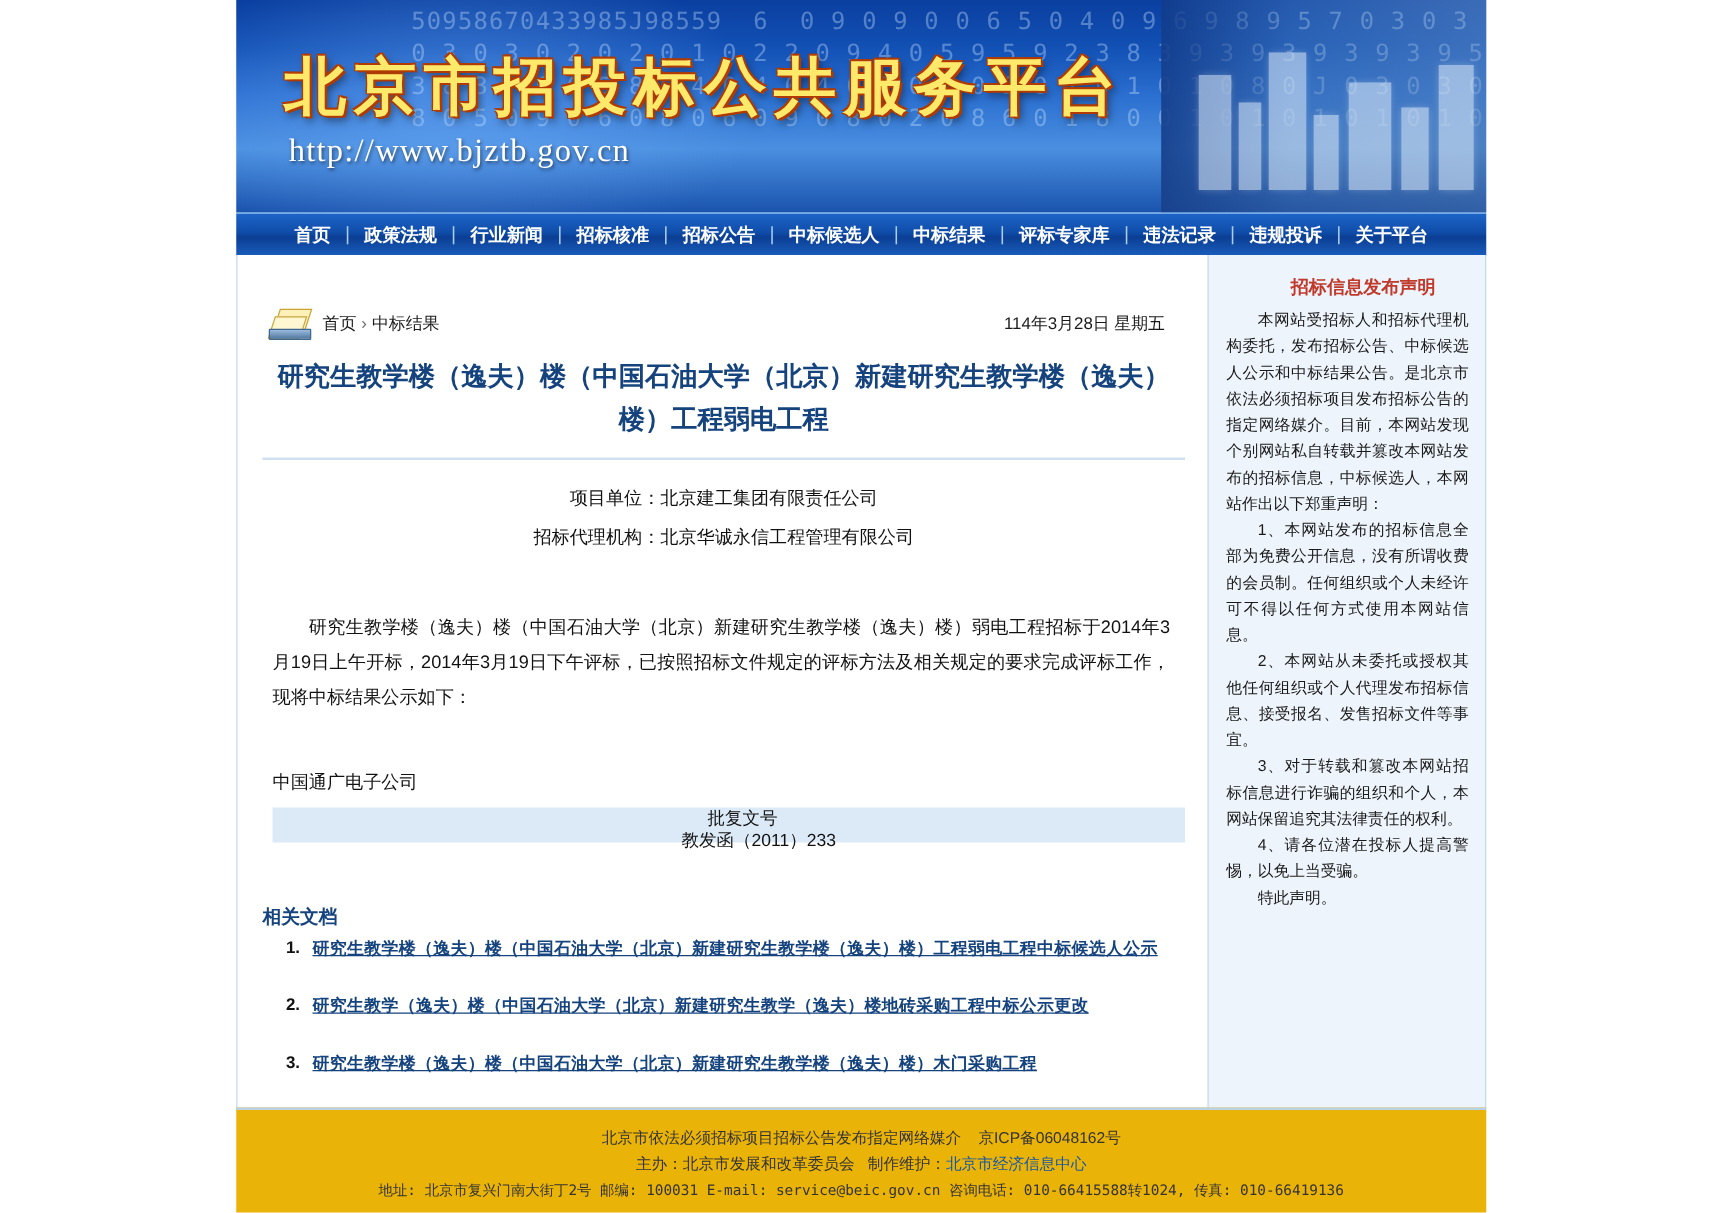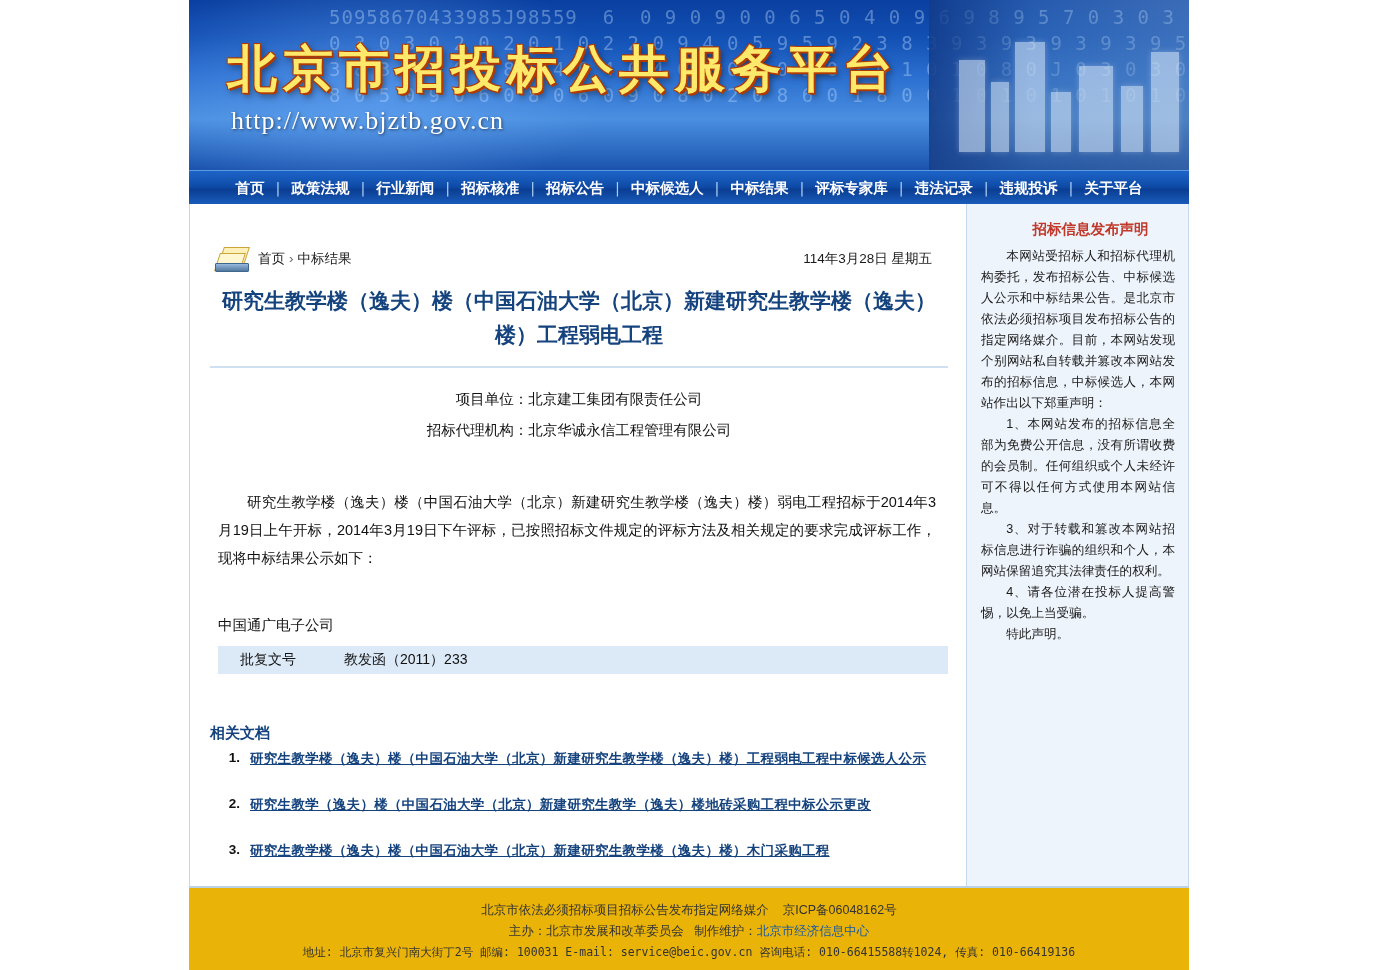--- a/index.html
+++ b/index.html
@@ -248,20 +248,21 @@
     position: absolute;
     left: 28px;
     top: 410px;
     width: 730px;
     height: 28px;
     background: #dce9f7;
     display: flex;
     align-items: center;
     font-size: 14px;
     color: #111;
+    flex-direction: column;
   }
   .approval .k { margin-left: 22px; }
   .approval .v { margin-left: 48px; }
   .related-title {
     position: absolute;
     left: 20px;
     top: 488px;
     font-size: 15px;
     font-weight: bold;
     color: #15437e;
@@ -457,20 +458,21 @@
           </li>
         </ul>
 
     </div>
 
     <div class="side-col">
       <div class="side-title">招标信息发布声明</div>
       <div class="side-body" id="side-body">
           <p>本网站受招标人和招标代理机构委托，发布招标公告、中标候选人公示和中标结果公告。是北京市依法必须招标项目发布招标公告的指定网络媒介。目前，本网站发现个别网站私自转载并篡改本网站发布的招标信息，中标候选人，本网站作出以下郑重声明：</p>
           <p>1、本网站发布的招标信息全部为免费公开信息，没有所谓收费的会员制。任何组织或个人未经许可不得以任何方式使用本网站信息。</p>
+          <p>2、本网站从未委托或授权其他任何组织或个人代理发布招标信息、接受报名、发售招标文件等事宜。</p>
           <p>3、对于转载和篡改本网站招标信息进行诈骗的组织和个人，本网站保留追究其法律责任的权利。</p>
           <p>4、请各位潜在投标人提高警惕，以免上当受骗。</p>
           <p>特此声明。</p>
         </div>
     </div>
 
   </div>
 
   <div class="footer">
     <div>

